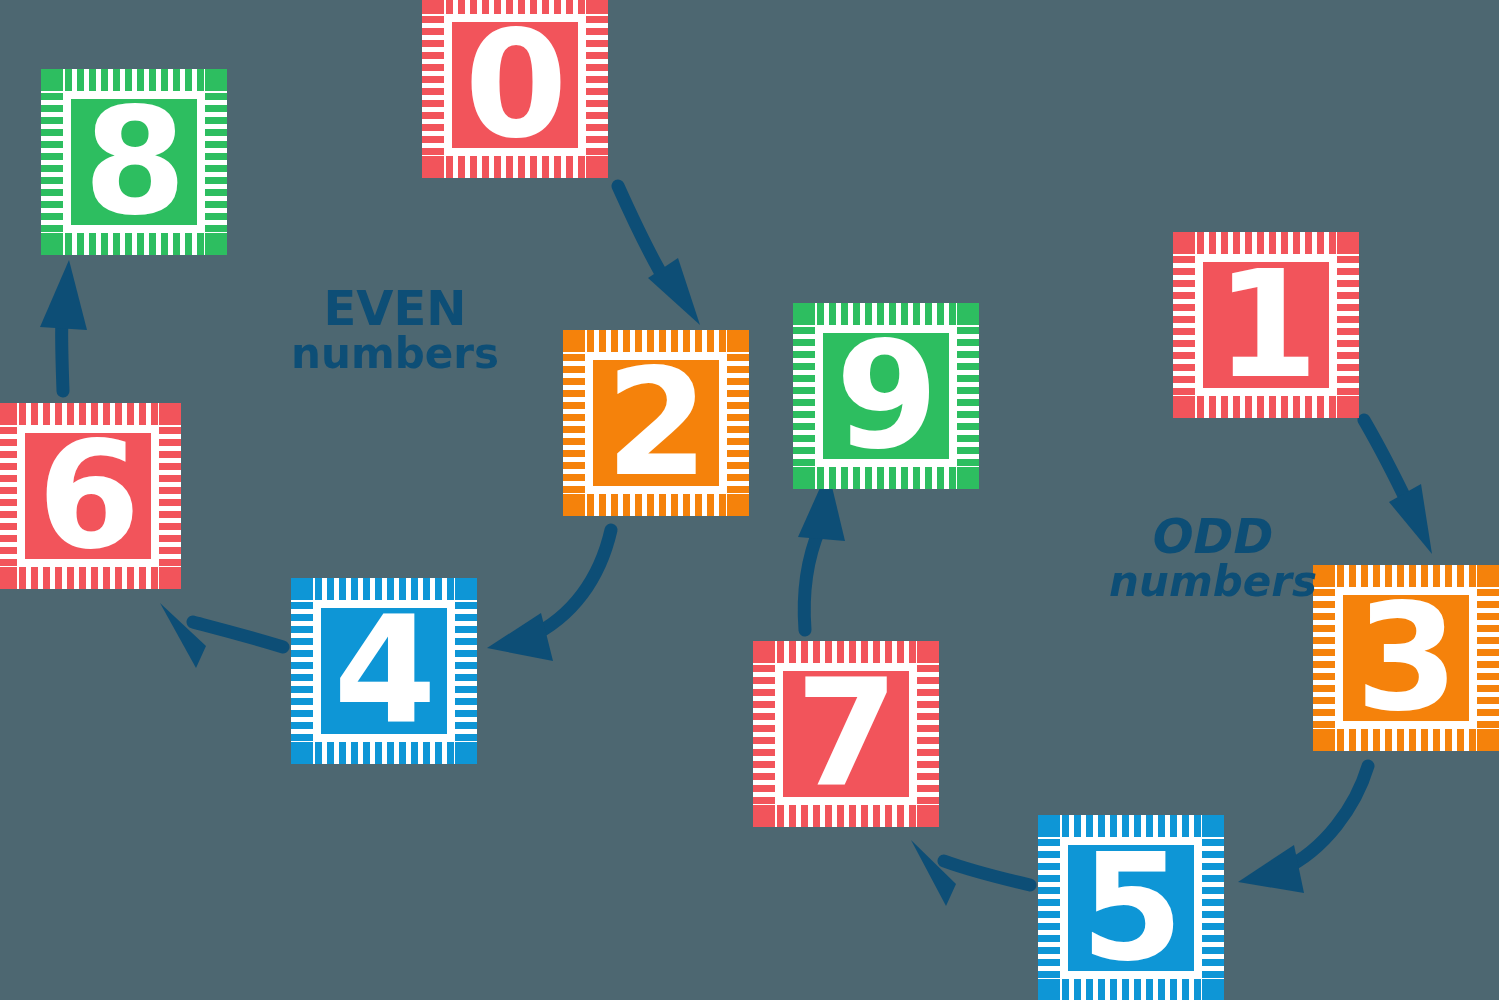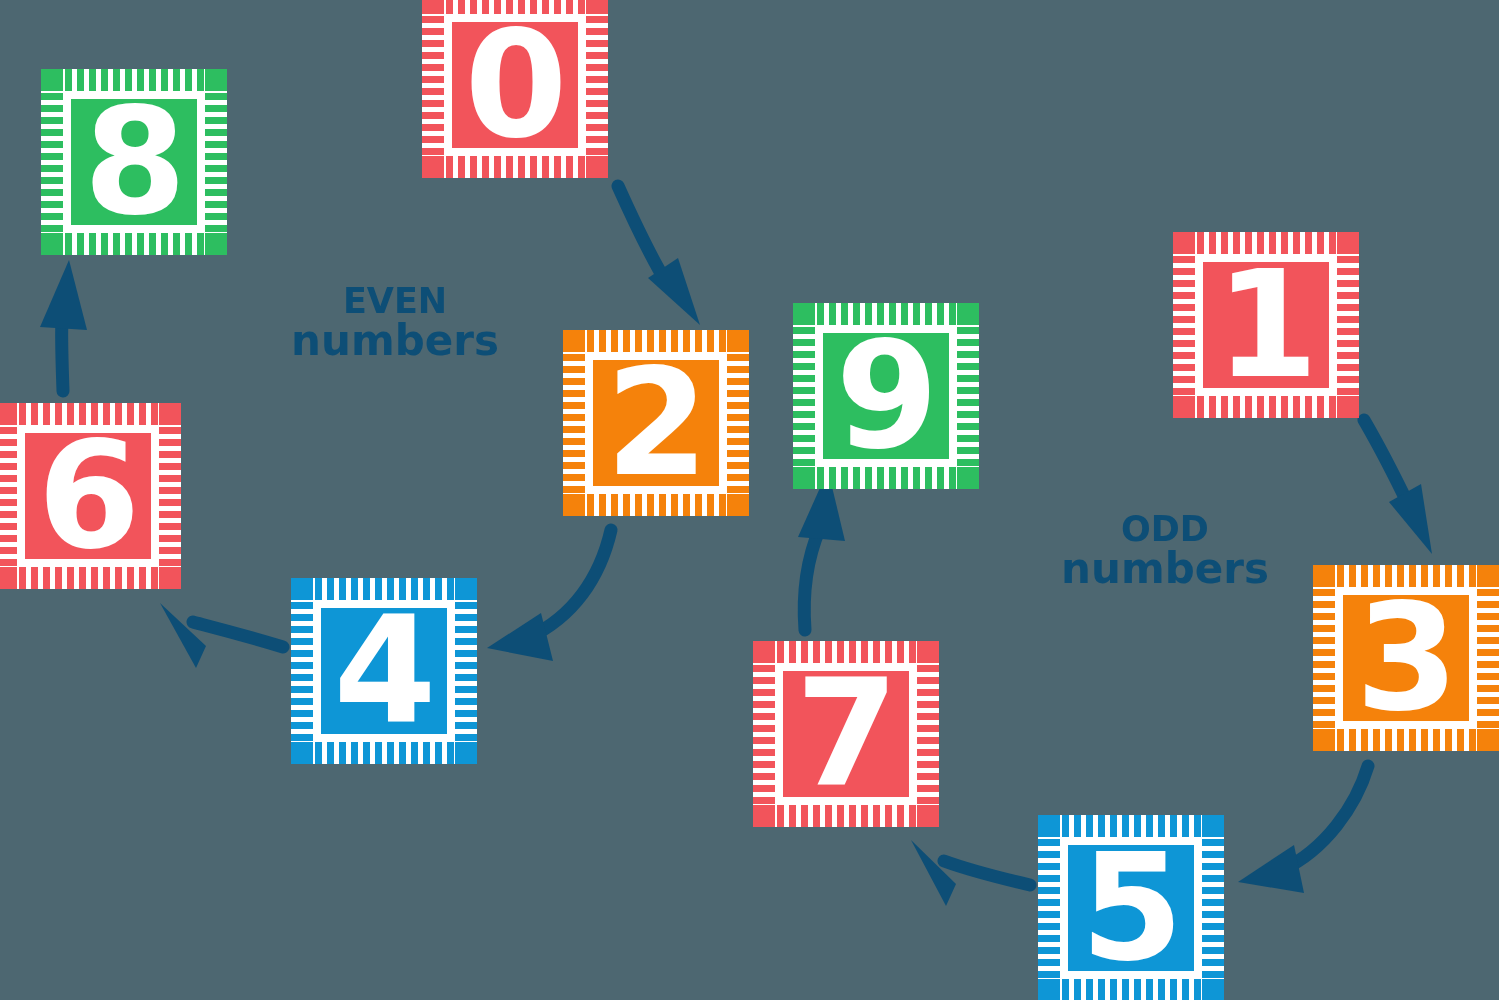--- a/index.html
+++ b/index.html
@@ -87,21 +87,21 @@
   .caption {
     position: absolute;
     color: #0d4e76;
     font-family: "DejaVu Sans", sans-serif;
     font-weight: bold;
     text-align: center;
     line-height: 1.02;
     letter-spacing: 0px;
     user-select: none;
   }
-  .caption .l1 { display: block; font-size: 35px; }
+  .caption .l1 { display: block; font-size: 48px; }
   .caption .l2 { display: block; font-size: 42px; }
 
   
   .arrow-layer {
     position: absolute;
     inset: 0;
     pointer-events: none;
   }
 </style>
 </head>
@@ -313,18 +313,18 @@
     <div class="inner">
       <span class="digit">5</span>
     </div>
   </div>
 
   <div class="caption" style="left:230px; top:284px; width:330px;">
     <span class="l1">EVEN</span>
     <span class="l2">numbers</span>
   </div>
 
-  <div class="caption" style="left:1000px; top:512px; width:330px;">
+  <div class="caption" style="left:1048px; top:512px; width:330px;font-style:italic;">
     <span class="l1">ODD</span>
     <span class="l2">numbers</span>
   </div>
 
 </div>
 
 </body></html>

